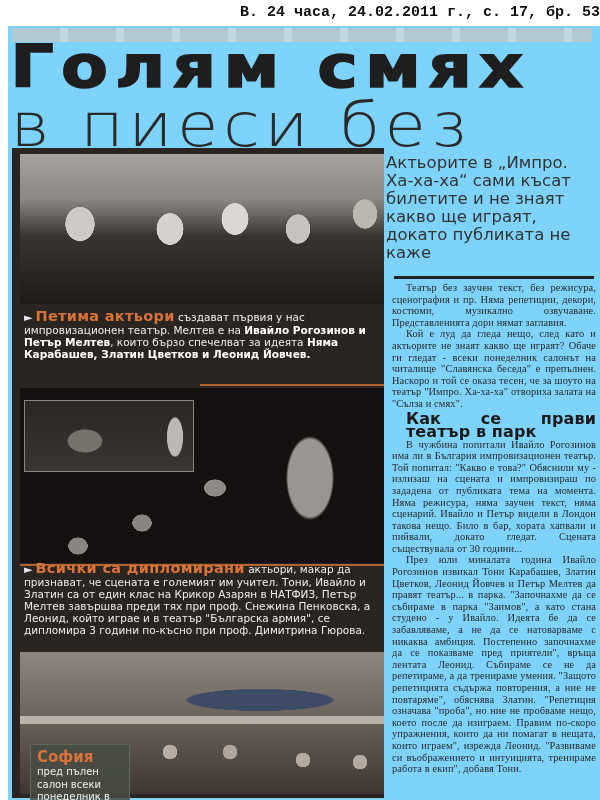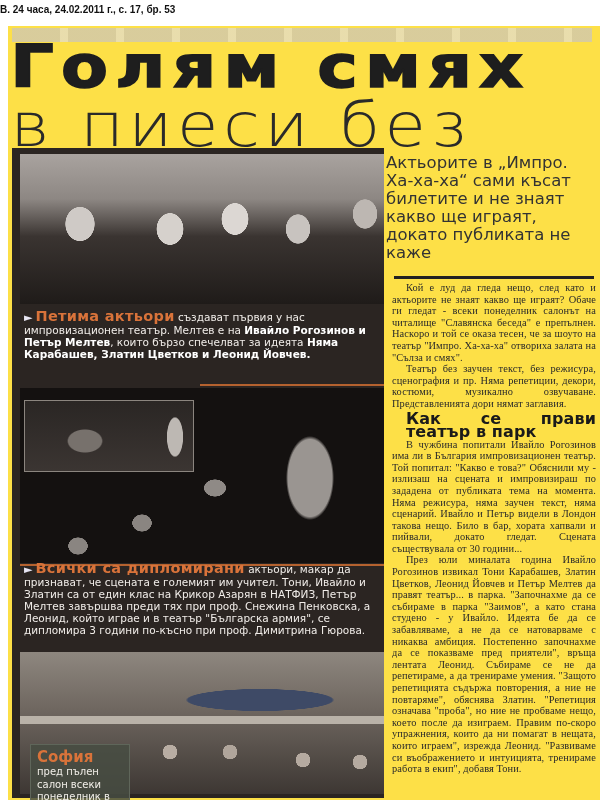--- a/index.html
+++ b/index.html
@@ -5,27 +5,27 @@
     * { margin: 0; padding: 0; box-sizing: border-box; }
     html, body { width: 600px; height: 800px; overflow: hidden; }
     body {
       background: #ffffff;
       font-family: "Liberation Serif", serif;
       color: #1a1a1a;
       position: relative;
     }
     .source-line {
       position: absolute; top: 4px; left: 0; width: 600px;
-      text-align: left;
-      font-family: Liberation Sans, sans-serif;
-      font-weight: bold; font-size: 10px; color: #111;
+      text-align: right;
+      font-family: Liberation Mono, monospace;
+      font-weight: bold; font-size: 15px; color: #111;
     }
     .clipping {
       position: absolute; top: 26px; left: 8px; width: 592px; height: 774px;
-      background: #fde047;
+      background: #7dd3fc;
       overflow: hidden;
     }
     .kicker-faded {
       position: absolute; top: 2px; left: 4px; width: 580px; height: 14px;
       background: repeating-linear-gradient(90deg, #c9c4c0 0 48px, #e0dcd8 48px 56px);
       opacity: 0.7;
     }
     .headline {
       position: absolute; left: 0; top: 12px; width: 592px;
       font-family: "DejaVu Sans", sans-serif;
@@ -181,21 +181,21 @@
     <div class="caption-3">
       <span class="lead">София</span>
       <span>пред пълен салон всеки понеделник в читалище "Славянска беседа" в София.</span>
     </div>
   </div>
 
   <div class="right-col">
     <div class="pullquote">Актьорите в „Импро. Ха-ха-ха“ сами късат билетите и не знаят какво ще играят, докато публиката не каже</div>
     <div class="pq-rule"></div>
     <div class="body-text">
+      <p>Театър без заучен текст, без режисура, сценография и пр. Няма репетиции, декори, костюми, музикално озвучаване. Представленията дори нямат заглавия.</p>
       <p>Кой е луд да гледа нещо, след като и актьорите не знаят какво ще играят? Обаче ги гледат - всеки понеделник салонът на читалище "Славянска беседа" е препълнен. Наскоро и той се оказа тесен, че за шоуто на театър "Импро. Ха-ха-ха" отвориха залата на "Сълза и смях".</p>
-      <p>Театър без заучен текст, без режисура, сценография и пр. Няма репетиции, декори, костюми, музикално озвучаване. Представленията дори нямат заглавия.</p>
       <div class="subhead">Как се прави театър в парк</div>
       <p>В чужбина попитали Ивайло Рогозинов има ли в България импровизационен театър. Той попитал: "Какво е това?" Обяснили му - излизаш на сцената и импровизираш по зададена от публиката тема на момента. Няма режисура, няма заучен текст, няма сценарий. Ивайло и Петър видели в Лондон такова нещо. Било в бар, хората хапвали и пийвали, докато гледат. Сцената съществувала от 30 години...</p>
       <p>През юли миналата година Ивайло Рогозинов извикал Тони Карабашев, Златин Цветков, Леонид Йовчев и Петър Мелтев да правят театър... в парка. "Започнахме да се събираме в парка "Заимов", а като стана студено - у Ивайло. Идеята бе да се забавляваме, а не да се натоварваме с никаква амбиция. Постепенно започнахме да се показваме пред приятели", връща лентата Леонид. Събираме се не да репетираме, а да тренираме умения. "Защото репетицията съдържа повторения, а ние не повтаряме", обяснява Златин. "Репетиция означава "проба", но ние не пробваме нещо, което после да изиграем. Правим по-скоро упражнения, които да ни помагат в нещата, които играем", изрежда Леонид. "Развиваме си въображението и интуицията, тренираме работа в екип", добавя Тони.</p>
 
     </div>
   </div>
 </div>
 
 </body></html>

